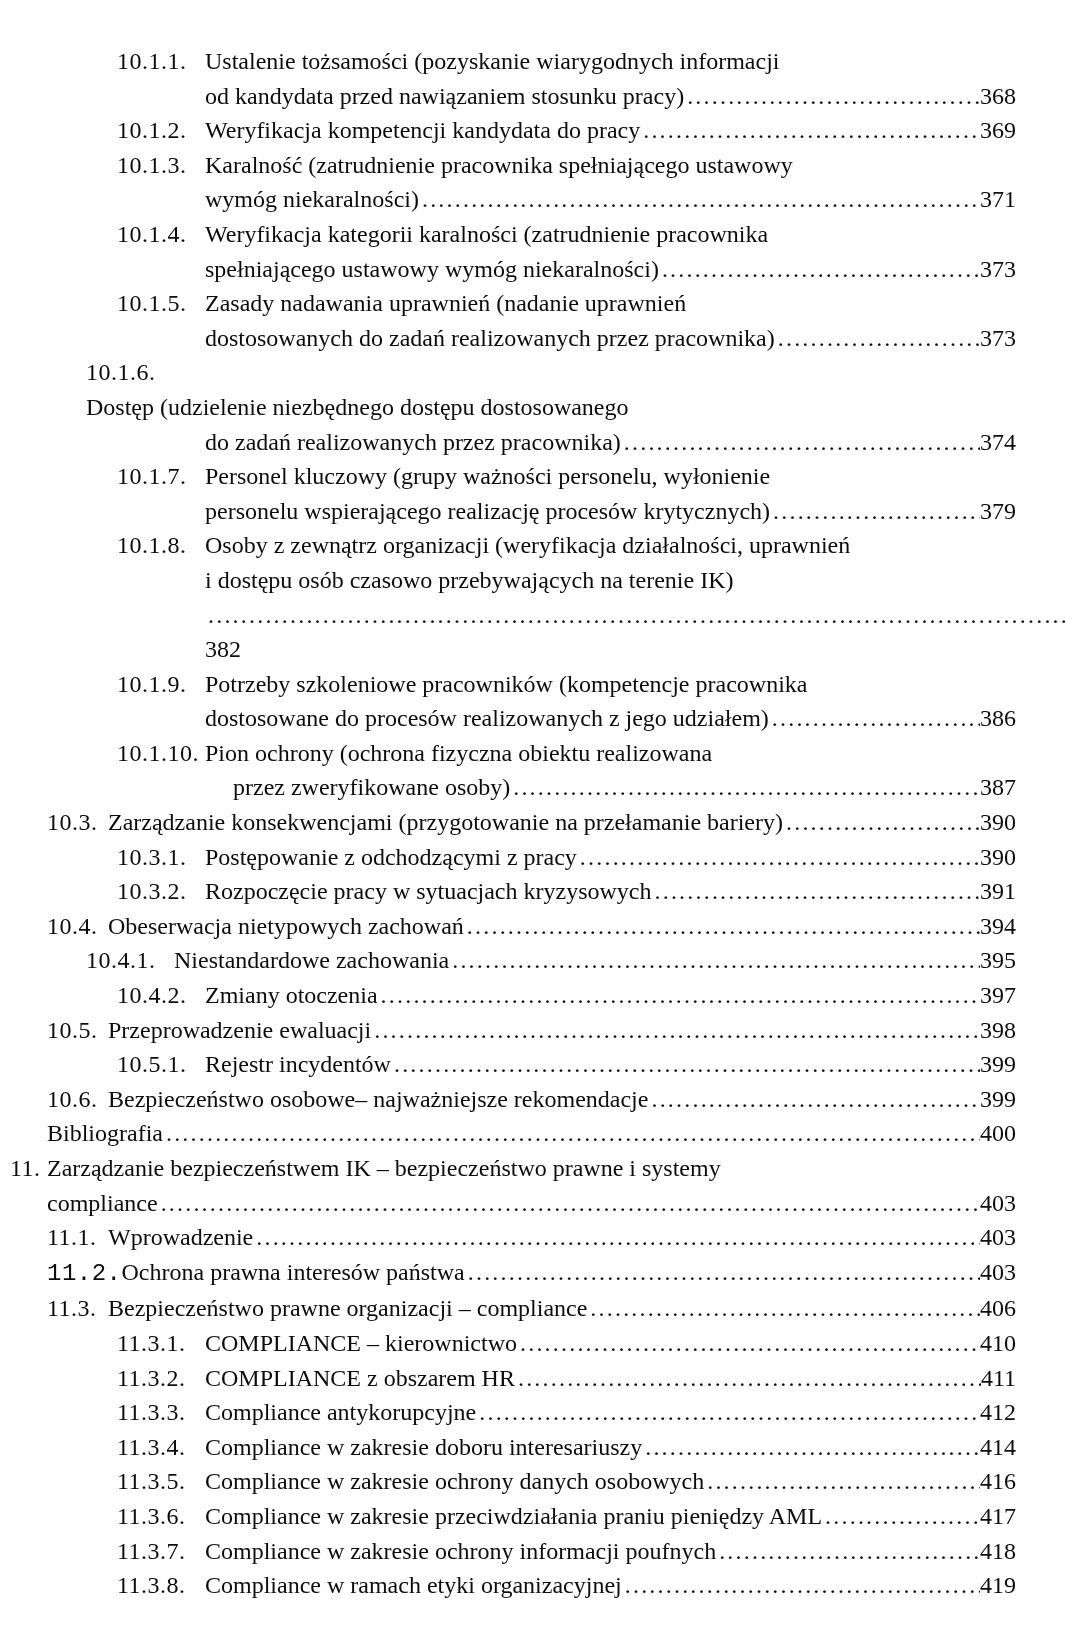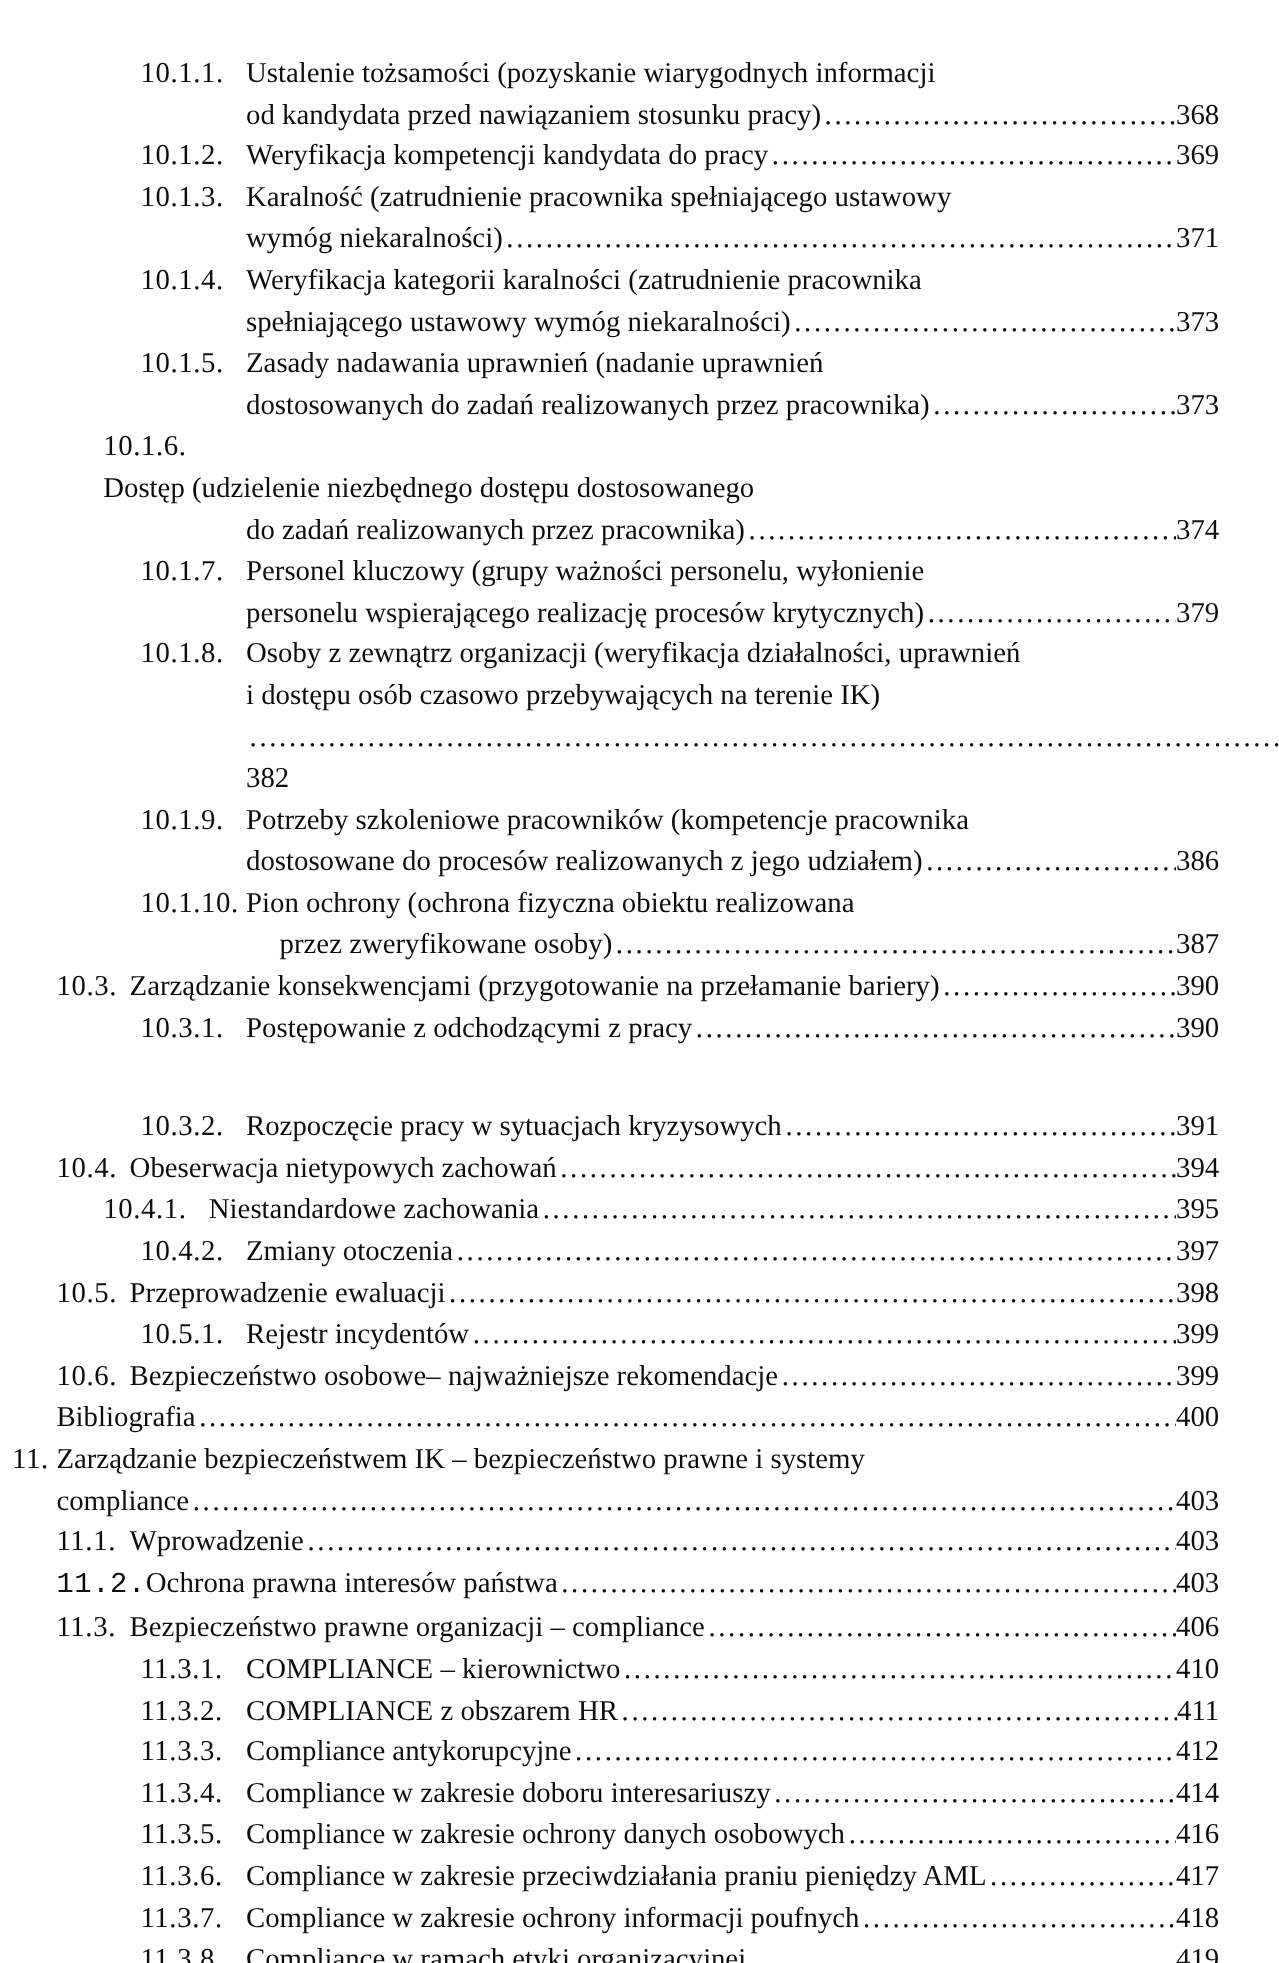--- a/index.html
+++ b/index.html
@@ -180,21 +180,21 @@
     <div class="toc-entry">
       <div class="toc-line" style="padding-left: 117px;">
         <span class="toc-num" style="min-width: 88px;">10.3.1.</span>
         <span class="toc-text">Postępowanie z odchodzącymi z pracy</span>
         <span class="dot-leader"></span>
         <span class="page-num">390</span>
       </div>
     </div>
     <div class="toc-entry">
       <div class="toc-line" style="padding-left: 117px;">
-        <span class="toc-num" style="min-width: 88px; margin-top: 48px;">10.3.2.</span>
+        <span class="toc-num" style="min-width: 88px;">10.3.2.</span>
         <span class="toc-text">Rozpoczęcie pracy w sytuacjach kryzysowych</span>
         <span class="dot-leader"></span>
         <span class="page-num">391</span>
       </div>
     </div>
     <div class="toc-entry">
       <div class="toc-line" style="padding-left: 47px;">
         <span class="toc-num" style="min-width: 61px;">10.4.</span>
         <span class="toc-text">Obeserwacja nietypowych zachowań</span>
         <span class="dot-leader"></span>

